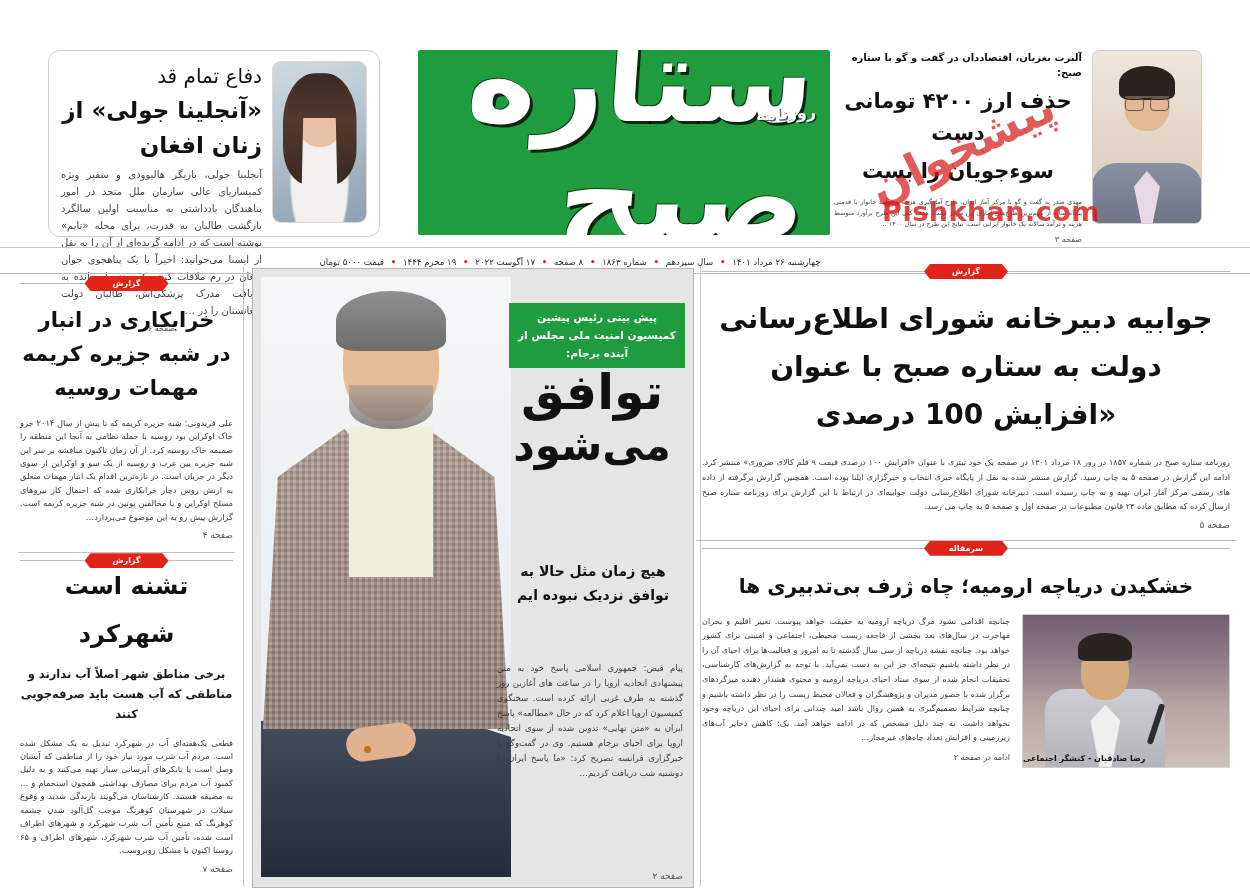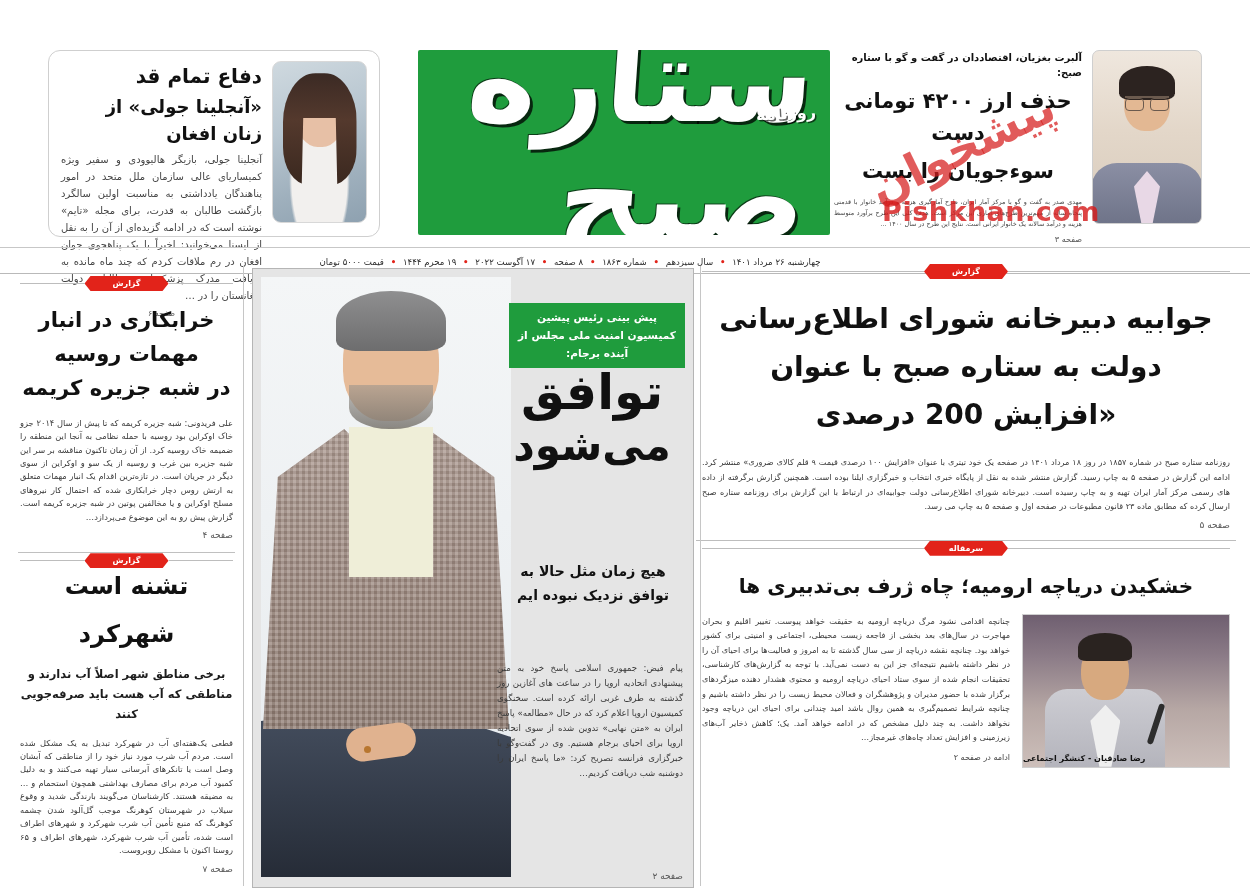--- a/index.html
+++ b/index.html
@@ -27,22 +27,22 @@
   }
 
   
   .topband{position:absolute;top:0;left:0;width:1250px;height:248px;}
 
   
   .tl{position:absolute;left:48px;top:50px;width:330px;height:185px;
       border:1px solid #cfcfcf;border-radius:12px;background:#fff;}
   .tl-inner{display:flex;flex-direction:row-reverse;padding:10px 12px;gap:10px;height:100%;box-sizing:border-box;}
   .tl-text{flex:1;direction:rtl;}
-  .tl-h1{font-size:20px;font-weight:bold;line-height:1.5;text-align:right;color:#111;}
-  .tl-h2{font-size:18px;font-weight:bold;line-height:1.5;color:#111;margin-top:2px;}
+  .tl-h1{font-size:20px;font-weight:normal;line-height:1.5;text-align:right;color:#111;}
+  .tl-h2{font-size:23px;font-weight:bold;line-height:1.5;color:#111;margin-top:2px;}
   .tl-body{font-size:10px;line-height:1.7;text-align:justify;color:#444;margin-top:4px;}
   .tl-page{font-size:8px;color:#555;margin-top:5px;text-align:center;}
   .photo-jolie{
     width:95px;height:162px;border-radius:9px;flex:none;
     background:
       radial-gradient(circle at 50% 26%, #e8c3ab 0 17%, rgba(232,195,171,0) 19%),
       radial-gradient(ellipse at 50% 74%, #f2f0ee 0 42%, rgba(242,240,238,0) 46%),
       linear-gradient(160deg,#cfd9df 0%,#b9c7d1 38%,#9fb0bd 72%,#8ea1b0 100%);
       position:relative;overflow:hidden;border:1px solid #d8d8d8;box-sizing:border-box;
   }
@@ -279,22 +279,22 @@
 
     <div class="colL">
 
       <div class="sec">
         <div class="badge-wrap">
           <div class="line"></div>
           <div class="ribbon">گزارش</div>
           <div class="line"></div>
         </div>
         <div class="lead-hl">خرابکاری در انبار</div>
+        <div class="lead-hl" style="margin-top:2px">در شبه جزیره کریمه</div>
         <div class="lead-hl" style="margin-top:2px">مهمات روسیه</div>
-        <div class="lead-hl" style="margin-top:2px">در شبه جزیره کریمه</div>
         <div class="body-text">علی فریدونی: شبه جزیره کریمه که تا پیش از سال ۲۰۱۴ جزو خاک اوکراین بود روسیه با حمله نظامی به آنجا این منطقه را ضمیمه خاک روسیه کرد. از آن زمان تاکنون مناقشه بر سر این شبه جزیره بین غرب و روسیه از یک سو و اوکراین از سوی دیگر در جریان است. در تازه‌ترین اقدام یک انبار مهمات متعلق به ارتش روس دچار خرابکاری شده که احتمال کار نیروهای مسلح اوکراین و یا مخالفین پوتین در شبه جزیره کریمه است. گزارش پیش رو به این موضوع می‌پردازد…</div>
         <div class="pagenum">صفحه ۴</div>
       </div>
 
       <div class="colL-div"></div>
 
       <div class="sec">
         <div class="badge-wrap">
           <div class="line"></div>
           <div class="ribbon">گزارش</div>
@@ -335,21 +335,21 @@
     <div class="colR">
 
       <div class="r-lead">
         <div class="badge-wrap">
           <div class="line"></div>
           <div class="ribbon">گزارش</div>
           <div class="line"></div>
         </div>
         <div class="r-hl">جوابیه دبیرخانه شورای اطلاع‌رسانی</div>
         <div class="r-hl" style="margin-top:0">دولت به ستاره صبح  با عنوان</div>
-        <div class="r-hl" style="margin-top:0">«افزایش 200 درصدی</div>
+        <div class="r-hl" style="margin-top:0">«افزایش 100 درصدی</div>
         <div class="body-text">روزنامه ستاره صبح در شماره ۱۸۵۷ در روز ۱۸ مرداد ۱۴۰۱ در صفحه یک خود تیتری با عنوان «افزایش ۱۰۰ درصدی قیمت ۹ قلم کالای ضروری» منتشر کرد. ادامه این گزارش در صفحه ۵ به چاپ رسید. گزارش منتشر شده به نقل از پایگاه خبری انتخاب و خبرگزاری ایلنا بوده است. همچنین گزارش برگرفته از داده های رسمی مرکز آمار ایران تهیه و به چاپ رسیده است. دبیرخانه شورای اطلاع‌رسانی دولت جوابیه‌ای در ارتباط با این گزارش برای روزنامه ستاره صبح ارسال کرده که مطابق ماده ۲۳ قانون مطبوعات در صفحه اول و صفحه ۵ به چاپ می رسد.</div>
         <div class="pagenum">صفحه ۵</div>
       </div>
 
       <div class="r-divider"></div>
 
       <div class="r-lead">
         <div class="badge-wrap">
           <div class="line"></div>
           <div class="ribbon">سرمقاله</div>

